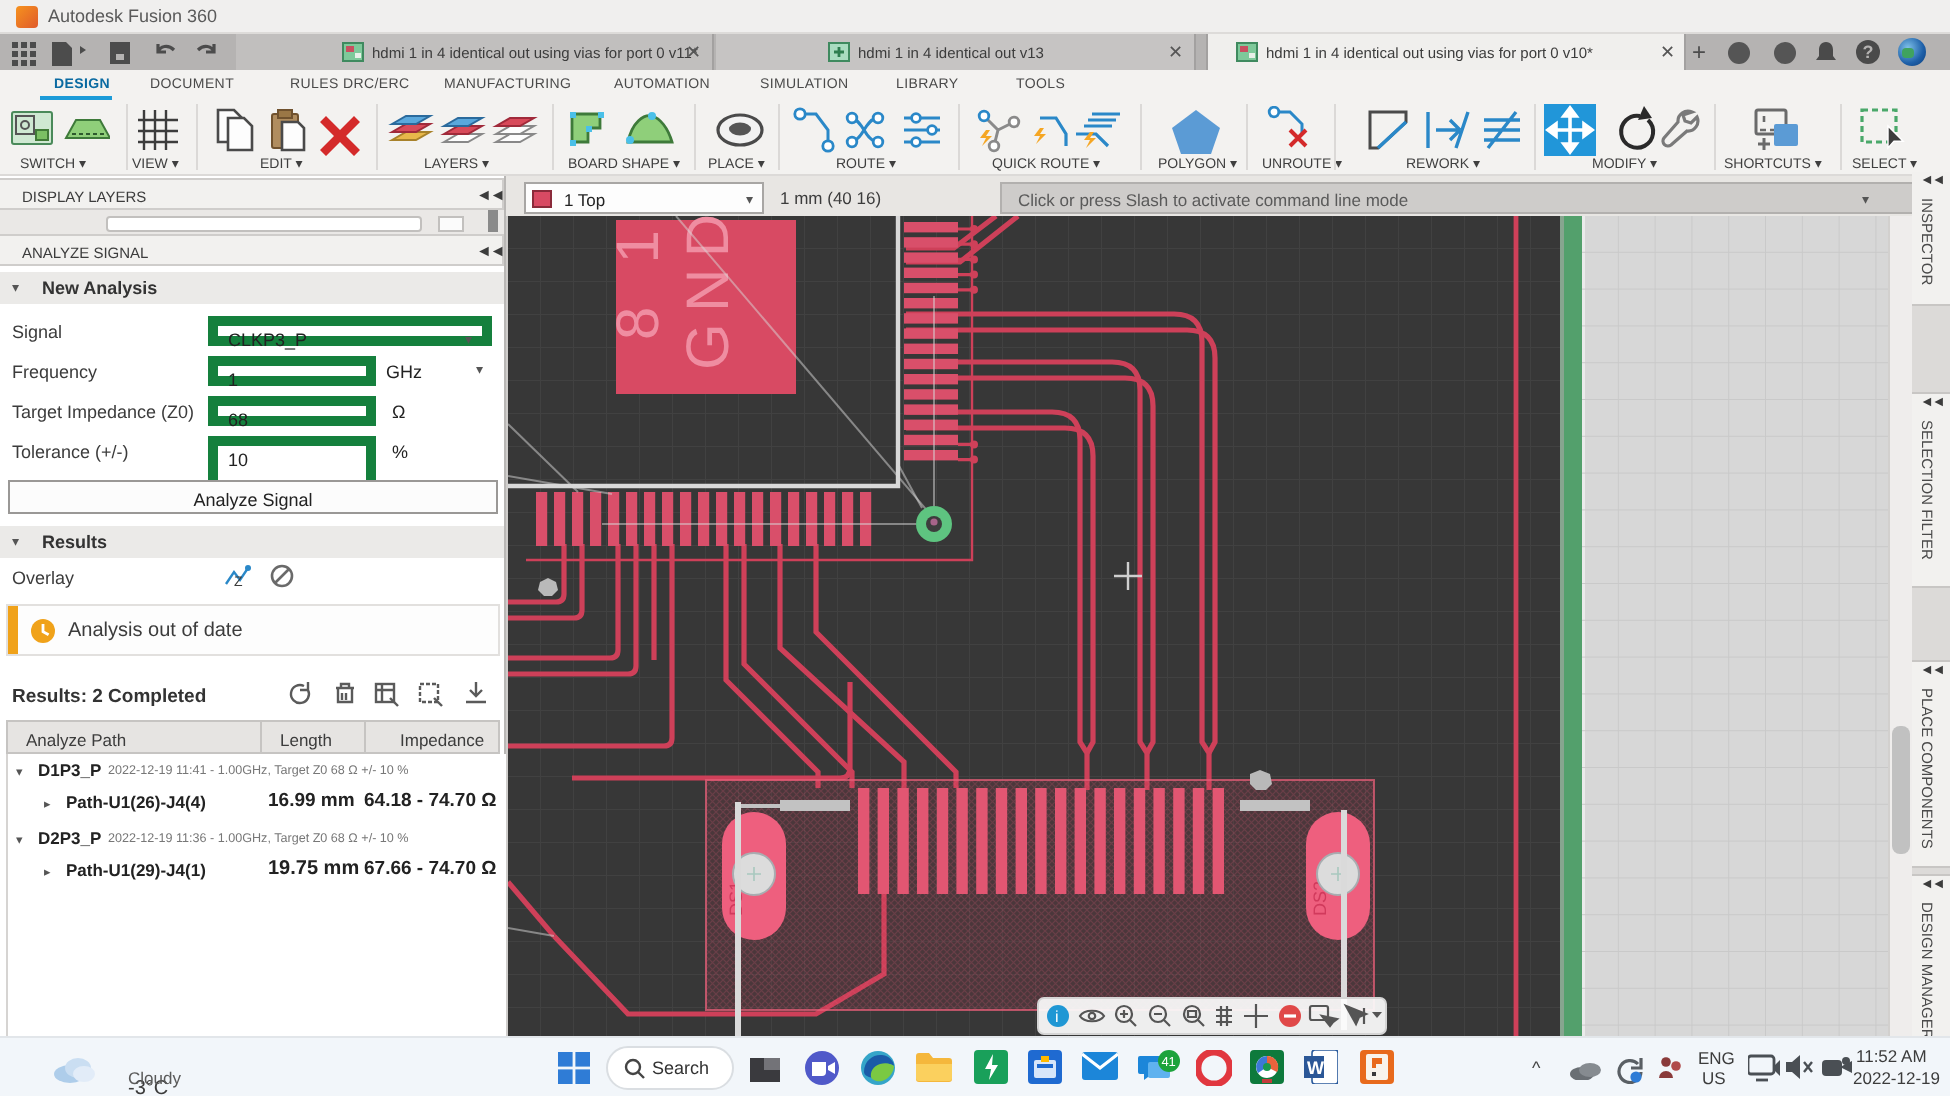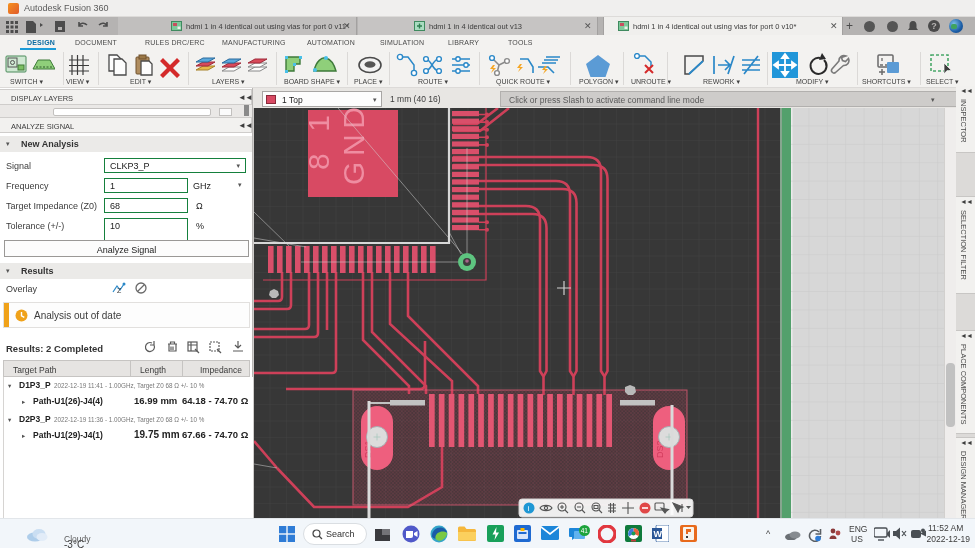--- a/index.html
+++ b/index.html
@@ -16,21 +16,21 @@
 #scrollcol{left:944px;top:108px;width:12px;height:410px;background:#efedec;border-left:1px solid #d2d0ce}
 #taskbar{left:0;top:518px;width:975px;height:30px;background:#f2f6fa;border-top:1px solid #e2e6ea}
 .tab{position:absolute;top:0;height:18px;background:#c1bfbe;border-right:1px solid #a3a1a0;color:#3c3c3c;font-size:7.5px}
 .tabtxt{position:absolute;top:5px;white-space:nowrap}
 .menuitem{position:absolute;top:4px;font-size:7px;color:#4a4a4a;letter-spacing:.2px}
 .tglabel{position:absolute;top:28px;font-size:7px;color:#3f3f3f;white-space:nowrap;text-align:center}
 .tgdiv{position:absolute;top:2px;height:33px;width:1px;background:#dbd9d7}
 .phead{position:absolute;left:0;width:252px;height:16px;background:#f2f1ef;border:1px solid #cfcdcb;border-left:none;font-size:7.5px;color:#3c3c3c}
 .sechead{position:absolute;left:0;width:252px;height:16px;background:#ebeae8;font-size:9px;font-weight:bold;color:#333}
 .flabel{position:absolute;left:6px;font-size:9px;color:#3c3c3c;white-space:nowrap}
-.finput{position:absolute;background:#fff;border:1px solid #15803d;font-size:9px;color:#222;padding:2px 0 0 5px}
+.finput{position:absolute;background:#fff;border:5px solid #15803d;font-size:9px;color:#222;padding:2px 0 0 5px}
 </style>
 </head>
 <body>
 <div class="abs" id="titlebar">
  <div class="abs" style="left:8px;top:3px;width:11px;height:11px;background:linear-gradient(135deg,#f6921e,#e05a2b);border-radius:2px"></div>
  <div class="abs" style="left:24px;top:3px;font-size:9px;color:#5a5a5a">Autodesk Fusion 360</div>
 </div>
 <div class="abs" id="tabbar">
  <svg class="abs" style="left:0;top:0" width="118" height="18" viewBox="0 0 118 18">
   <g fill="#4c4c4c">
@@ -318,21 +318,21 @@
    <path d="M26 4 h9 m-8 0 v7 h7 v-7 m-5.5 0 v-2 h4 v2 m-3.5 2.5 v3.5 m2 -3.5 v3.5"></path>
    <rect x="46" y="2" width="9" height="9"></rect>
         <path d="M46 5 h9 M49 2 v9"></path>
         <path d="M53 9 l4 4"></path>
    <rect x="68" y="2" width="9" height="9" stroke-dasharray="2 1"></rect>
         <path d="M75 9 l4 4"></path>
    <path d="M96 1 v7 m-3 -3 l3 3 3 -3 M91 11 h10"></path>
   </g>
  </svg>
  <div class="abs" style="left:3px;top:272px;width:247px;height:17px;background:#e6e4e2;border:1px solid #c6c4c2;font-size:8.5px;color:#3c3c3c">
-  <span style="position:absolute;left:9px;top:4px">Target Path</span>
+  <span style="position:absolute;left:9px;top:4px">Analyze Path</span>
   <span style="position:absolute;left:136px;top:4px">Length</span>
   <span style="position:absolute;left:196px;top:4px">Impedance</span>
   <span style="position:absolute;left:126px;top:0;width:1px;height:16px;background:#c6c4c2"></span>
   <span style="position:absolute;left:178px;top:0;width:1px;height:16px;background:#c6c4c2"></span>
  </div>
  <div class="abs" style="left:3px;top:289px;width:254px;height:160px;background:#fff;border-left:1px solid #d6d4d2;border-right:1px solid #d6d4d2">
   <div class="abs" style="left:4px;top:5px;font-size:6.5px;color:#555">▾</div>
   <div class="abs" style="left:15px;top:3px;font-size:8.5px;font-weight:bold;color:#222">D1P3_P</div>
   <div class="abs" style="left:50px;top:4.5px;font-size:6.3px;color:#777;white-space:nowrap">2022-12-19 11:41 - 1.00GHz, Target Z0 68 Ω +/- 10 %</div>
   <div class="abs" style="left:18px;top:21px;font-size:6.5px;color:#555">▸</div>

